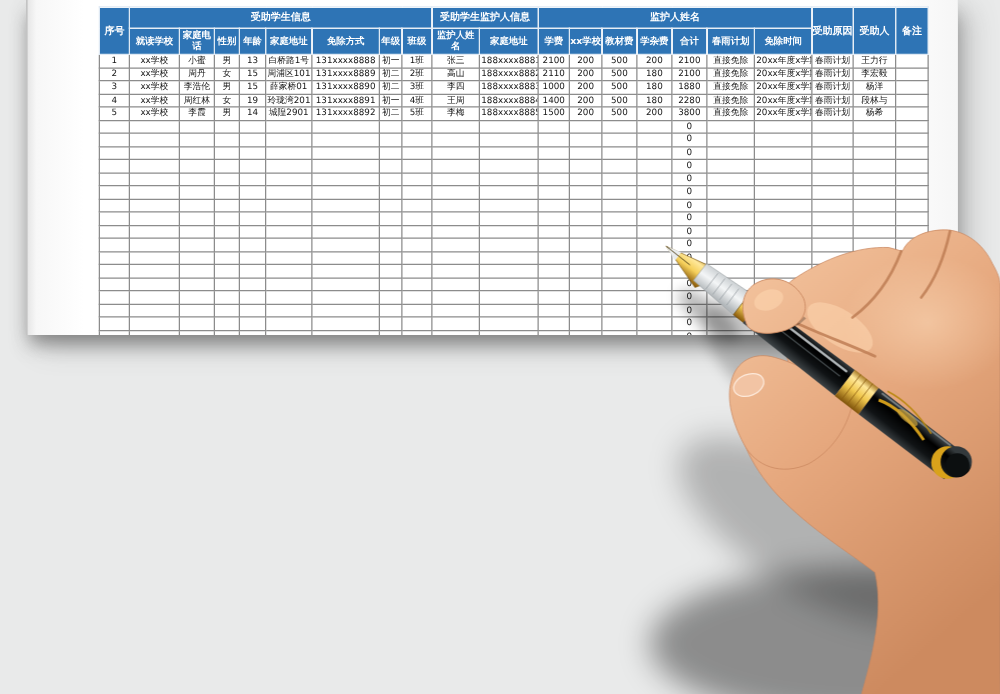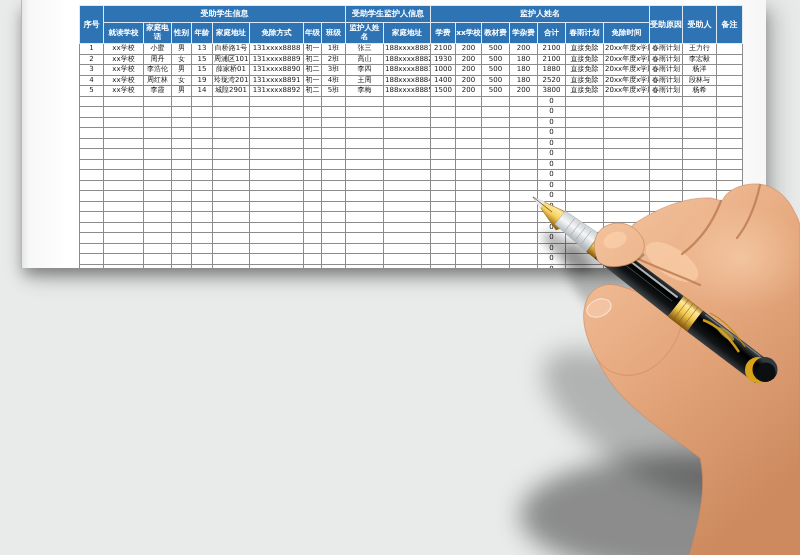--- a/index.html
+++ b/index.html
@@ -125,21 +125,21 @@
             <td>xx学校</td>
             <td>周丹</td>
             <td>女</td>
             <td>15</td>
             <td>周浦区101</td>
             <td>131xxxx8889</td>
             <td>初二</td>
             <td>2班</td>
             <td>高山</td>
             <td>188xxxx8882</td>
-            <td>1930</td>
+            <td>2110</td>
             <td>200</td>
             <td>500</td>
             <td>180</td>
             <td>2100</td>
             <td>直接免除</td>
             <td>20xx年度x学期</td>
             <td>春雨计划</td>
             <td>李宏毅</td>
             <td></td>
           </tr>
@@ -175,21 +175,21 @@
             <td>玲珑湾201</td>
             <td>131xxxx8891</td>
             <td>初一</td>
             <td>4班</td>
             <td>王周</td>
             <td>188xxxx8884</td>
             <td>1400</td>
             <td>200</td>
             <td>500</td>
             <td>180</td>
-            <td>2520</td>
+            <td>2280</td>
             <td>直接免除</td>
             <td>20xx年度x学期</td>
             <td>春雨计划</td>
             <td>段林与</td>
             <td></td>
           </tr>
           <tr>
             <td>5</td>
             <td>xx学校</td>
             <td>李霞</td>

